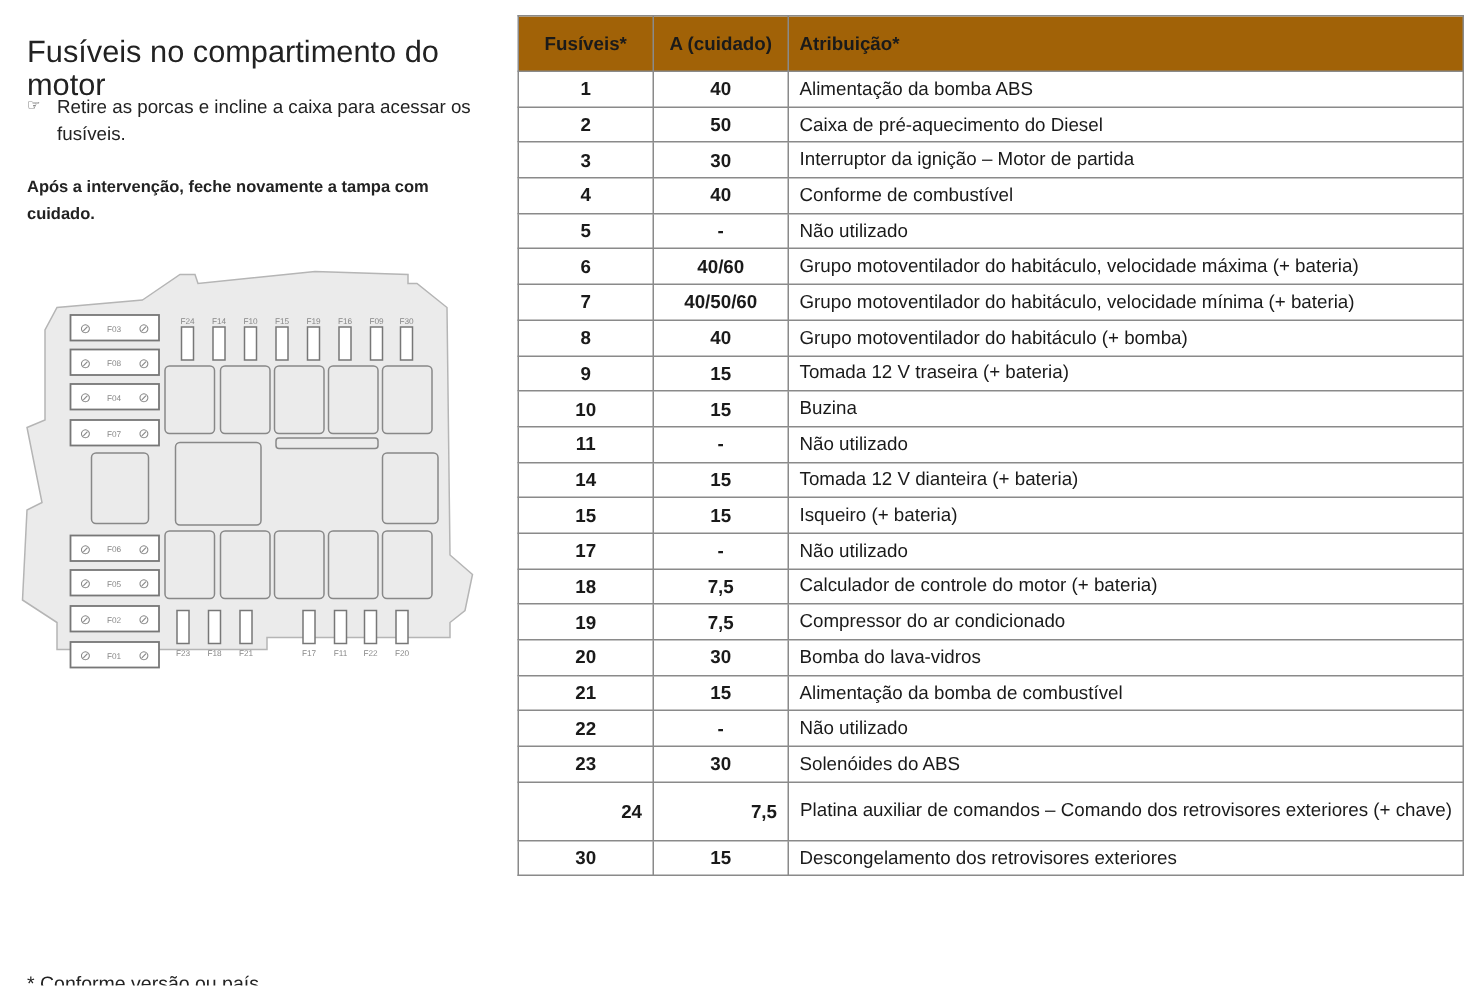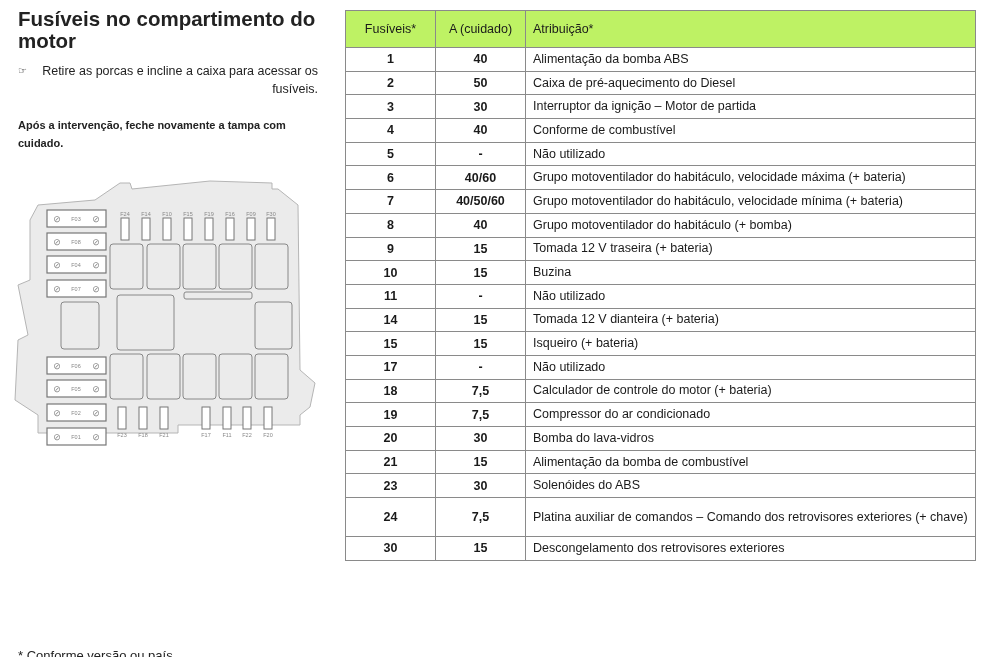--- a/index.html
+++ b/index.html
@@ -1,37 +1,37 @@
 <!DOCTYPE html>
 <html><head>
 <meta charset="utf-8">
 <style>
   html, body { margin:0; padding:0; background:#ffffff; }
   body { width:984px; height:657px; position:relative; overflow:hidden;
          font-family:"Liberation Sans", sans-serif; color:#1a1a1a; }
-  .title { position:absolute; left:18px; top:8px; width:320px;
-           font-size:20.5px; font-weight:bold; line-height:22px; color:#222; }
+  .title { position:absolute; left:18px; top:24px; width:320px;
+           font-size:20.5px; font-weight:normal; line-height:22px; color:#222; }
   .bullet { position:absolute; left:18px; top:62px; width:300px;
             font-size:12.5px; line-height:18px; color:#222; }
   .bullet .icon { position:absolute; left:0; top:0; width:14px; font-size:10px; }
-  .bullet .txt { display:block; padding-left:20px;text-align:right; }
+  .bullet .txt { display:block; padding-left:20px; }
   .note { position:absolute; left:18px; top:116px; width:300px;
           font-size:11px; line-height:18px; font-weight:bold; color:#222; }
   .footnote { position:absolute; left:18px; top:648px; font-size:13px; color:#222; }
 
   .diagram { position:absolute; left:10px; top:175px; width:320px; height:285px; }
 
   table.fuses { position:absolute; left:345px; top:10px; width:631px;
                 border-collapse:collapse; font-size:12.5px; }
   table.fuses th, table.fuses td { border:1px solid #8a8a8a; padding:0 7px; height:22.7px; }
-  table.fuses th { background:#bef264; font-weight:normal; height:36px; text-align:left; }
+  table.fuses th { background:#a16207; font-weight:bold; height:36px; text-align:left; }
   table.fuses th.c, table.fuses td.c { text-align:center; }
   table.fuses td.num, table.fuses td.amp { font-weight:bold; text-align:center; }
   table.fuses td.desc { line-height:17px; }
-  table.fuses tr.tall td { height:38px; }
+  table.fuses tr.tall td { height:38px;text-align:right; }
   col.c1 { width:90px; } col.c2 { width:90px; }
 </style>
 </head>
 <body>
 
 <div class="title">Fusíveis no compartimento do motor</div>
 
 <div class="bullet">
   <span class="icon">☞</span>
   <span class="txt">Retire as porcas e incline a caixa para acessar os fusíveis.</span>
@@ -265,20 +265,25 @@
         <td class="num">20</td>
         <td class="amp">30</td>
         <td class="desc">Bomba do lava-vidros</td>
       </tr>
       <tr>
         <td class="num">21</td>
         <td class="amp">15</td>
         <td class="desc">Alimentação da bomba de combustível</td>
       </tr>
       <tr>
+        <td class="num">22</td>
+        <td class="amp">-</td>
+        <td class="desc">Não utilizado</td>
+      </tr>
+      <tr>
         <td class="num">23</td>
         <td class="amp">30</td>
         <td class="desc">Solenóides do ABS</td>
       </tr>
       <tr class="tall">
         <td class="num">24</td>
         <td class="amp">7,5</td>
         <td class="desc">Platina auxiliar de comandos – Comando dos retrovisores exteriores (+ chave)</td>
       </tr>
       <tr>

